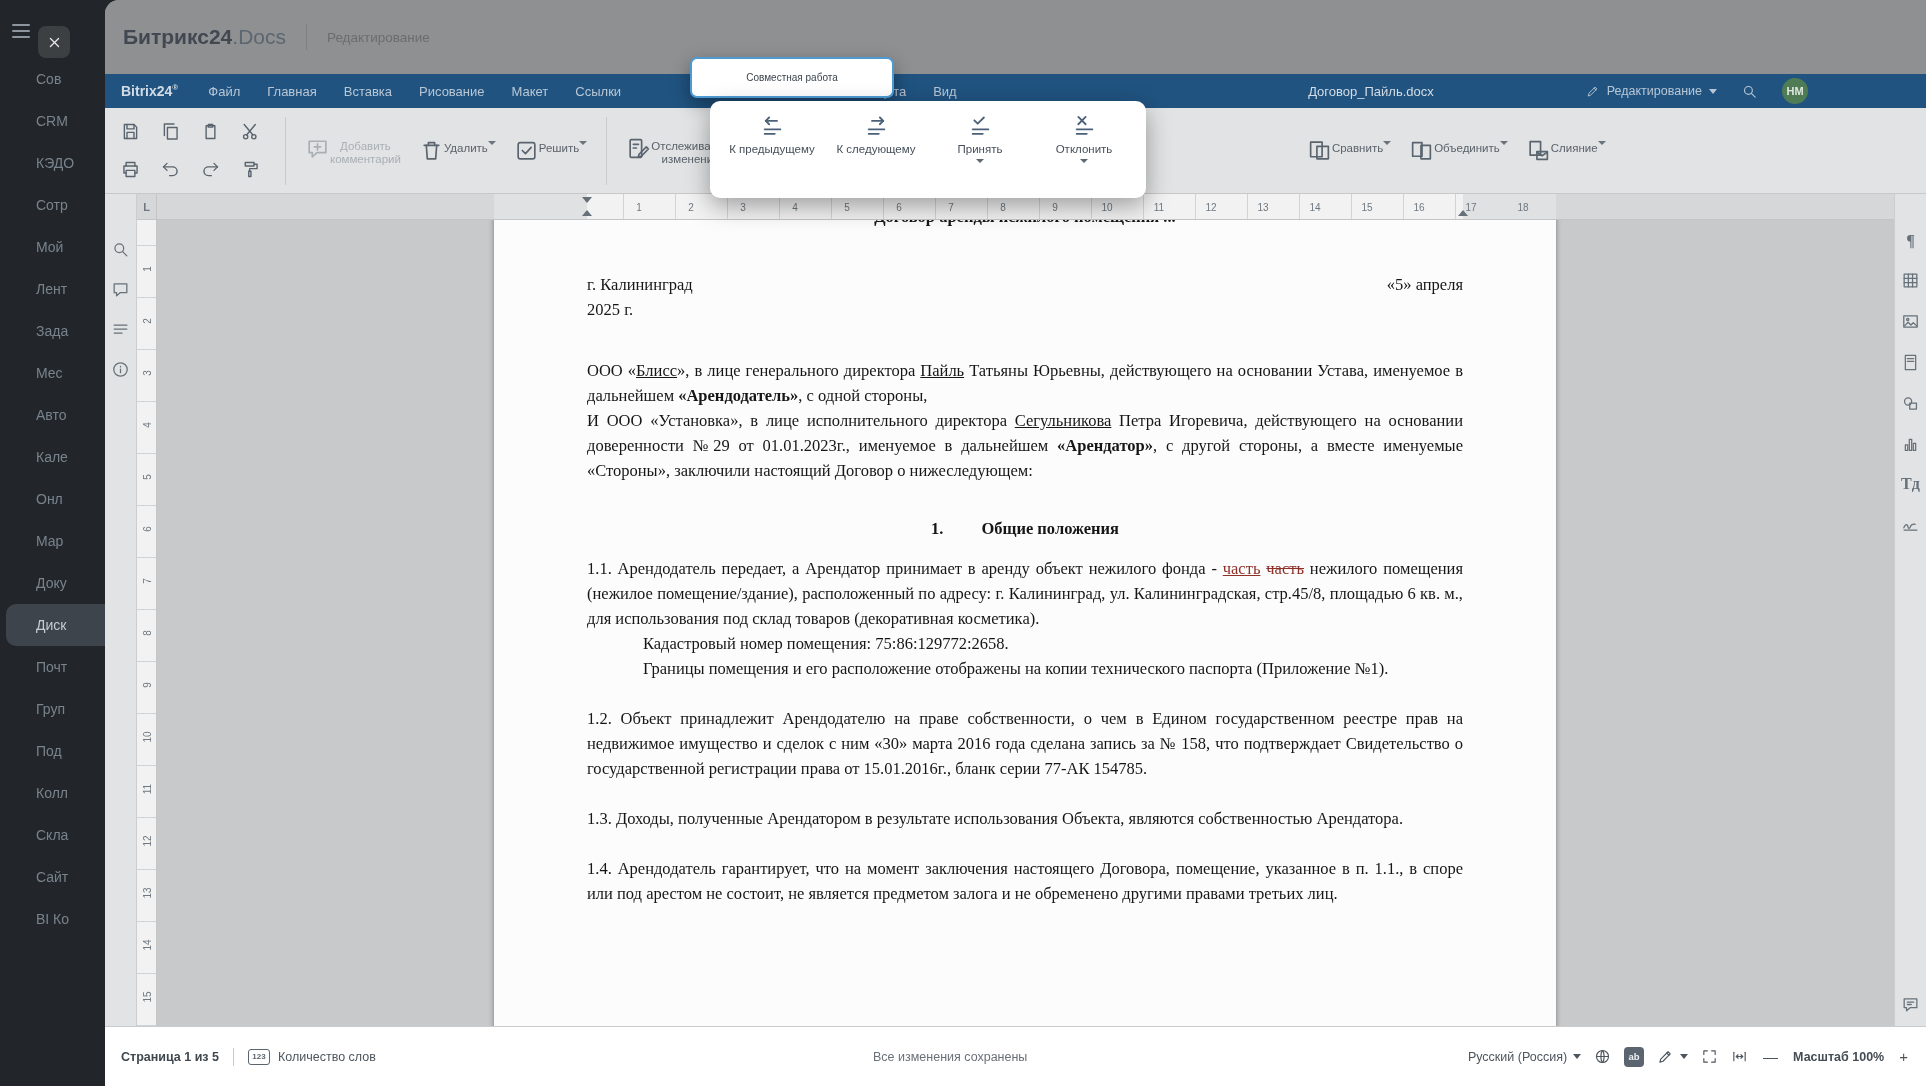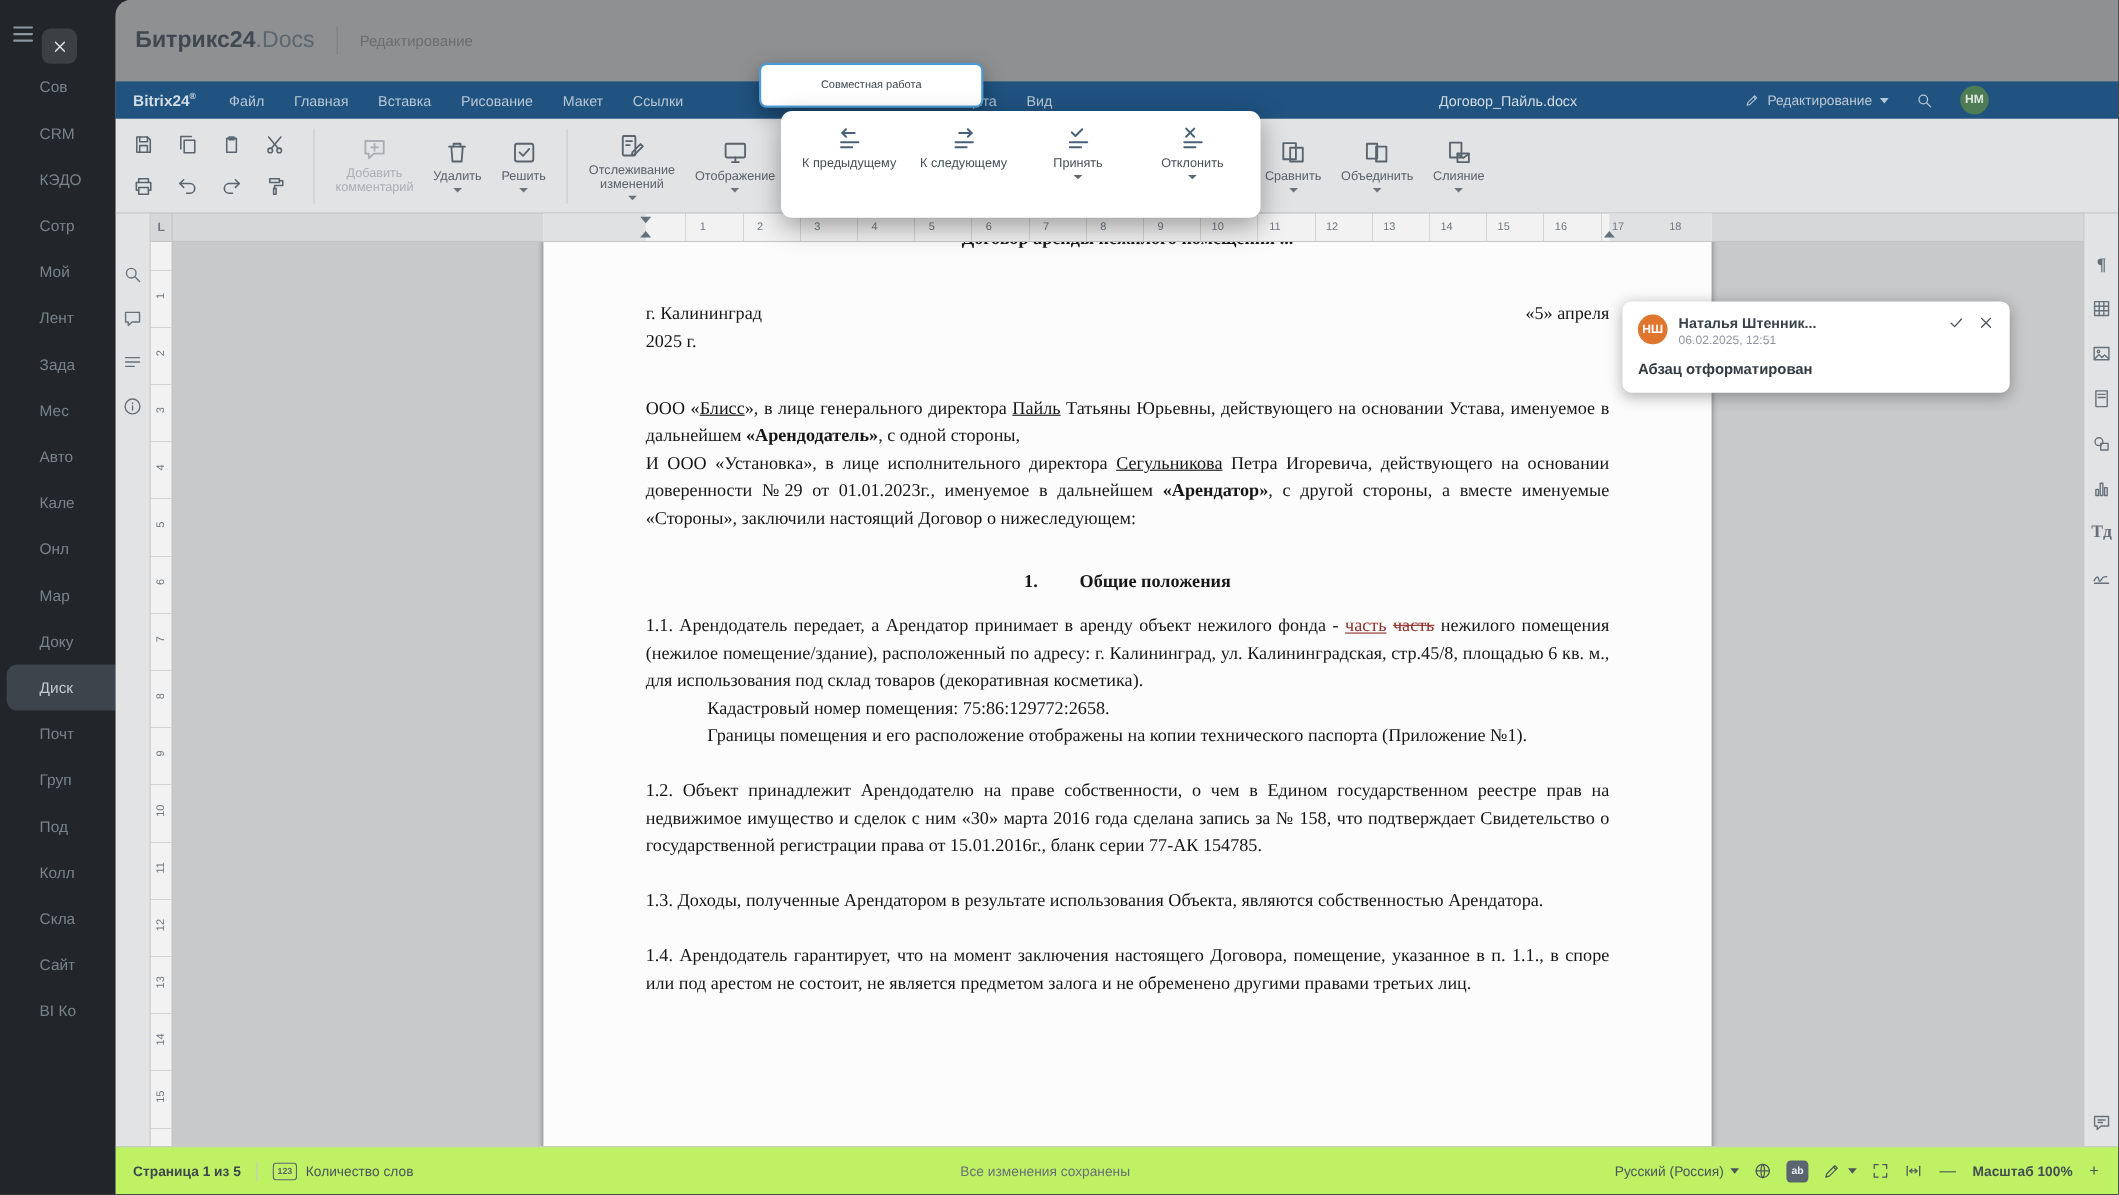--- a/index.html
+++ b/index.html
@@ -60,21 +60,21 @@
       font-size:11px;font-weight:700;display:flex;align-items:center;justify-content:center;cursor:pointer}
 
   
   #toolbar{height:86px;flex:0 0 auto;background:#e2e3e4;border-bottom:1px solid #c6c8ca;display:flex;
       align-items:center;padding:0 8px;color:#59646e}
   #tb-quick{display:grid;grid-template-columns:repeat(4,34px);grid-auto-rows:34px;gap:4px 6px;margin-right:8px;flex:0 0 auto}
   .qbtn{display:flex;align-items:center;justify-content:center;border-radius:4px;cursor:pointer}
   .qbtn .icn{width:21px;height:21px}
   .tb-sep{width:1px;height:68px;background:#c9cbcd;margin:0 10px;flex:0 0 auto}
   #tb-groups{display:flex;align-items:center;flex:1;min-width:0}
-  .tb-btn{display:flex;flex-direction:column;align-items:center;padding:5px 9px;border-radius:4px;cursor:pointer;flex:0 0 auto}
+  .tb-btn{display:flex;flex-direction:row;align-items:flex-start;padding:5px 9px;border-radius:4px;cursor:pointer;flex:0 0 auto}
   .tb-btn .icn{width:25px;height:25px}
   .tb-label{margin-top:4px;font-size:11.5px;line-height:13px;color:#5a626b;text-align:center;white-space:pre-line}
   .tb-btn .caret{border-top-width:4px;margin-top:3px;color:#6b737b}
   .tb-btn.disabled{color:#a9afb5;cursor:default}
   .tb-btn.disabled .tb-label{color:#a9afb5}
   .tb-spacer{flex:0 0 auto}
 
   
   #spotlight-tab{position:absolute;left:690px;top:57px;width:204px;height:41px;background:#fff;
       border:2px solid var(--spotlight-border,#4e9bd4);border-radius:7px;display:flex;align-items:center;
@@ -147,21 +147,21 @@
       font-size:11px;font-weight:700;display:flex;align-items:center;justify-content:center;flex:0 0 auto}
   .cmt-meta{margin-left:10px}
   .cmt-author{font-size:13px;font-weight:700;color:#39424b;white-space:nowrap}
   .cmt-date{font-size:11px;color:#8f969d;margin-top:3px}
   .cmt-actions{margin-left:auto;display:flex;gap:12px;color:#4b555e}
   .cmt-actions .icn{width:15px;height:15px;stroke-width:2}
   .cmt-actions span{cursor:pointer}
   .cmt-body{margin-top:12px;font-size:13.5px;font-weight:700;color:#333b42}
 
   
-  #statusbar{height:44px;flex:0 0 auto;background:#bef264;border-top:1px solid #c9cbcd;display:flex;
+  #statusbar{height:60px;flex:0 0 auto;background:#ffffff;border-top:1px solid #c9cbcd;display:flex;
       align-items:center;padding:0 16px;font-size:12.5px;color:#4d555d;position:relative}
   .sb-page{font-weight:700;color:#3f474e;cursor:pointer;white-space:nowrap}
   .sb-sep{width:1px;height:18px;background:#c6c8ca;margin:0 14px}
   .sb-wc{display:flex;align-items:center;gap:8px;cursor:pointer;white-space:nowrap}
   .wcicon{width:22px;height:16px;border:1.4px solid #5b656f;border-radius:3px;font-size:8px;font-weight:700;
       color:#5b656f;display:flex;align-items:center;justify-content:center}
   .sb-saved{position:absolute;left:768px;color:#6a7077;white-space:nowrap}
   .sb-right{margin-left:auto;display:flex;align-items:center;gap:13px}
   .sb-lang{display:flex;align-items:center;gap:6px;cursor:pointer;white-space:nowrap}
   .sb-icon{display:flex;align-items:center;cursor:pointer}
@@ -486,43 +486,20 @@
                   <div class="doc-p gap"><span>И ООО «Установка», в лице исполнительного директора </span><span class="run-u">Сегульникова</span><span> Петра Игоревича, действующего на основании доверенности №29 от 01.01.2023г., именуемое в дальнейшем </span><span class="run-b">«Арендатор»</span><span>, с другой стороны, а вместе именуемые «Стороны», заключили настоящий Договор о нижеследующем:</span></div>
                   <div class="doc-h"><span class="h-number">1.</span><span>Общие положения</span></div>
                   <div class="doc-p"><span>1.1. Арендодатель передает, а Арендатор принимает в аренду объект нежилого фонда - </span><span class="run-ins">часть</span><span> </span><span class="run-del">часть</span><span> нежилого помещения (нежилое помещение/здание), расположенный по адресу: г. Калининград, ул. Калининградская, стр.45/8, площадью 6 кв. м., для использования под склад товаров (декоративная косметика).</span></div>
                   <div class="doc-p ind"><span>Кадастровый номер помещения: 75:86:129772:2658.</span></div>
                   <div class="doc-p ind gap"><span>Границы помещения и его расположение отображены на копии технического паспорта (Приложение №1).</span></div>
                   <div class="doc-p gap"><span>1.2. Объект принадлежит Арендодателю на праве собственности, о чем в Едином государственном реестре прав на недвижимое имущество и сделок с ним «30» марта 2016 года сделана запись за № 158, что подтверждает Свидетельство о государственной регистрации права от 15.01.2016г., бланк серии 77-АК 154785.</span></div>
                   <div class="doc-p gap"><span>1.3. Доходы, полученные Арендатором в результате использования Объекта, являются собственностью Арендатора.</span></div>
                   <div class="doc-p"><span>1.4. Арендодатель гарантирует, что на момент заключения настоящего Договора, помещение, указанное в п. 1.1., в споре или под арестом не состоит, не является предметом залога и не обременено другими правами третьих лиц.</span></div>
                 </div>
             </div>
-            <div id="comment-card">
-              <div class="cmt-head">
-                <div class="cmt-avatar">НШ</div>
-                <div class="cmt-meta">
-                  <div class="cmt-author">Наталья Штенник...</div>
-                  <div class="cmt-date">06.02.2025, 12:51</div>
-                </div>
-                <div class="cmt-actions">
-                  <span id="cmt-check">
-                      <svg class="icn" viewBox="0 0 24 24">
-                        <path d="M4.5 12.5l5 5 10-11"></path>
-                      </svg>
-                    </span>
-                  <span id="cmt-close">
-                      <svg class="icn" viewBox="0 0 24 24">
-                        <path d="M5.5 5.5l13 13"></path>
-                        <path d="M18.5 5.5l-13 13"></path>
-                      </svg>
-                    </span>
-                </div>
-              </div>
-              <div class="cmt-body">Абзац отформатирован</div>
-            </div>
           </div>
         </div>
       </div>
       <div id="right-panel" class="side-panel">
           <span class="pbtn">
             <span class="txticon">¶</span>
           </span>
           <span class="pbtn">
             <svg class="icn" viewBox="0 0 24 24">
               <rect x="4" y="4" width="16" height="16"></rect>

